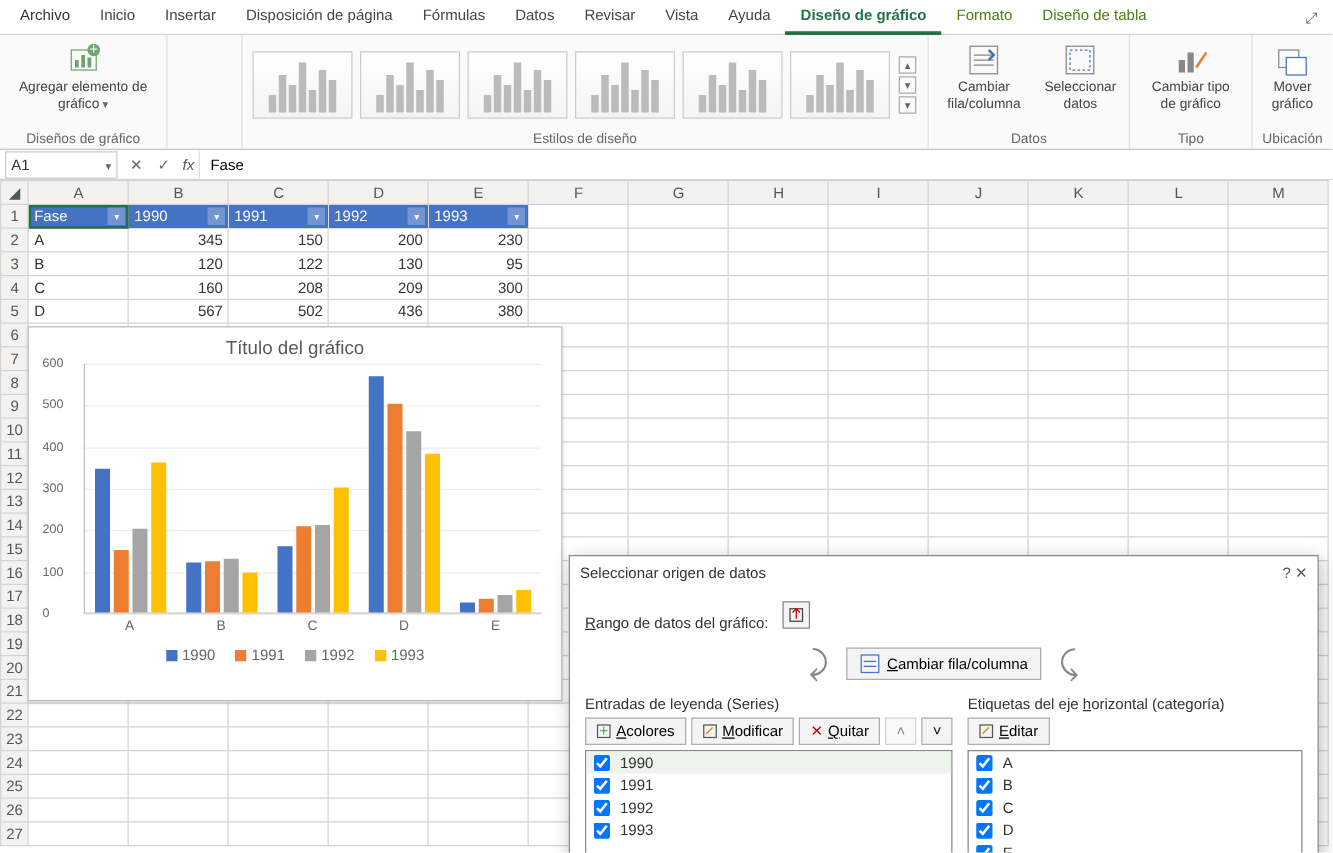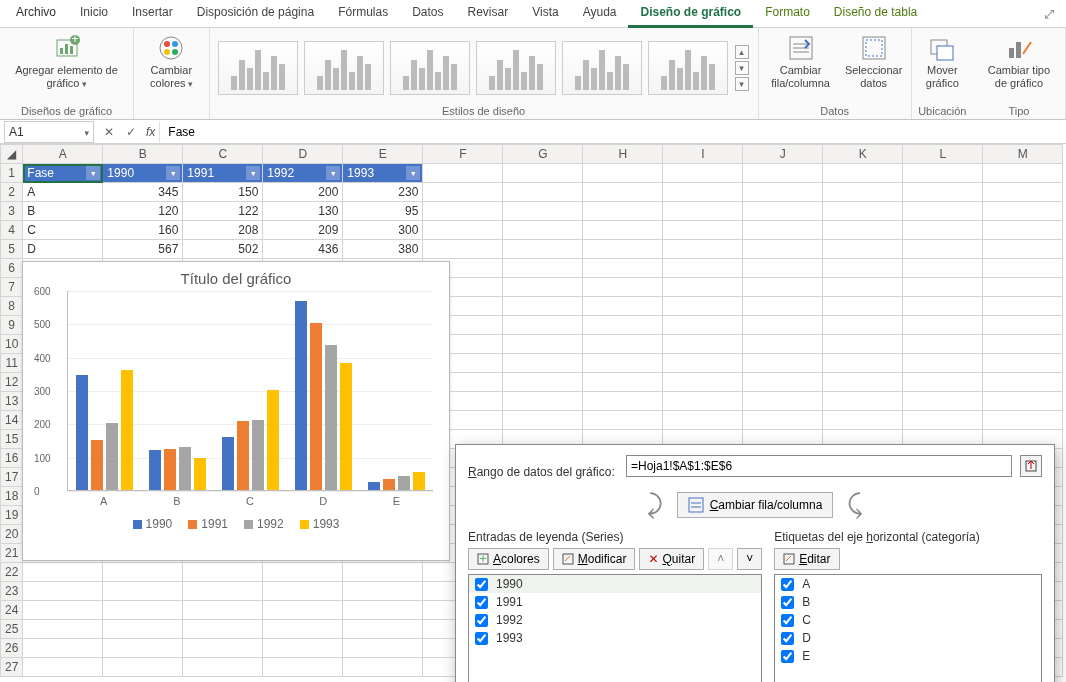--- a/index.html
+++ b/index.html
@@ -127,34 +127,20 @@
               <text x="22" y="9" font-size="8" fill="#fff" text-anchor="middle">+</text>
             </svg>
           </span>
         <span class="lbl dd-arrow">Agregar elemento de gráfico</span>
       </div>
     </div>
     <div class="rgroup-label">Diseños de gráfico</div>
   </div>
 
   <div class="rgroup" style="min-width:60px;">
-    <div class="rgroup-row">
-      <div class="rbtn">
-        <span class="ico">
-            <svg width="28" height="28">
-              <circle cx="14" cy="14" r="11" fill="none" stroke="#888"></circle>
-              <circle cx="10" cy="10" r="3" fill="#e74c3c"></circle>
-              <circle cx="18" cy="10" r="3" fill="#3498db"></circle>
-              <circle cx="10" cy="18" r="3" fill="#f1c40f"></circle>
-              <circle cx="18" cy="18" r="3" fill="#27ae60"></circle>
-            </svg>
-          </span>
-        <span class="lbl dd-arrow">Cambiar colores</span>
-      </div>
-    </div>
     <div class="rgroup-label">&nbsp;</div>
   </div>
 
   <div class="rgroup" style="flex:1;">
     <div class="rgroup-row styles-gallery" id="styles-gallery">
         <div class="style-thumb">
           <div class="bar" style="height: 14px;"></div>
           <div class="bar" style="height: 30px;"></div>
           <div class="bar" style="height: 22px;"></div>
           <div class="bar" style="height: 40px;"></div>
@@ -234,49 +220,49 @@
               <rect x="3" y="3" width="22" height="22" fill="none" stroke="#888"></rect>
               <rect x="6" y="6" width="16" height="16" fill="none" stroke="#4472c4" stroke-dasharray="2"></rect>
             </svg>
           </span>
         <span class="lbl">Seleccionar datos</span>
       </div>
     </div>
     <div class="rgroup-label">Datos</div>
   </div>
 
-  <div class="rgroup" style="min-width:60px; border-right:none;">
-    <div class="rgroup-row">
-      <div class="rbtn">
-        <span class="ico">
-            <svg width="28" height="28">
-              <rect x="3" y="6" width="16" height="14" fill="none" stroke="#888"></rect>
-              <rect x="9" y="12" width="16" height="14" fill="#fff" stroke="#4472c4"></rect>
-            </svg>
-          </span>
-        <span class="lbl">Mover gráfico</span>
-      </div>
-    </div>
-    <div class="rgroup-label">Ubicación</div>
-  </div>
-
   <div class="rgroup" style="min-width:72px;">
     <div class="rgroup-row">
       <div class="rbtn">
         <span class="ico">
             <svg width="28" height="28">
               <rect x="4" y="14" width="5" height="10" fill="#888"></rect>
               <rect x="11" y="8" width="5" height="16" fill="#888"></rect>
               <path d="M 18 20 L 26 8" stroke="#ed7d31" stroke-width="2" fill="none"></path>
             </svg>
           </span>
         <span class="lbl">Cambiar tipo de gráfico</span>
       </div>
     </div>
     <div class="rgroup-label">Tipo</div>
+  </div>
+
+  <div class="rgroup" style="min-width:60px; border-right:none;">
+    <div class="rgroup-row">
+      <div class="rbtn">
+        <span class="ico">
+            <svg width="28" height="28">
+              <rect x="3" y="6" width="16" height="14" fill="none" stroke="#888"></rect>
+              <rect x="9" y="12" width="16" height="14" fill="#fff" stroke="#4472c4"></rect>
+            </svg>
+          </span>
+        <span class="lbl">Mover gráfico</span>
+      </div>
+    </div>
+    <div class="rgroup-label">Ubicación</div>
   </div>
 </div>
 
 <div class="formula-bar">
   <div class="name-box">
     <span>A1</span>
       <span class="dd"></span>
   </div>
   <div class="fb-btn">✕</div>
   <div class="fb-btn">✓</div>
@@ -851,24 +837,30 @@
       </div>
     <div class="chart-legend" id="chart-legend">
         <span><span class="sw" style="background:#4472c4"></span>1990</span>
         <span><span class="sw" style="background:#ed7d31"></span>1991</span>
         <span><span class="sw" style="background:#a5a5a5"></span>1992</span>
         <span><span class="sw" style="background:#ffc000"></span>1993</span>
       </div>
   </div>
 
   <div class="dialog">
+    <div class="dlg-title">
+      <span>Seleccionar origen de datos</span>
+      <span>
+        <span class="dlg-help">?</span>
+        <span class="dlg-close">✕</span>
+      </span>
+    </div>
     <div class="dlg-body">
       <div class="dlg-row">
         <label><span class="underline-key">R</span><span>ango de datos del gráfico:</span></label>
-        <input type="text" value="=Hoja1!$A$1:$E$6" style="">
         <div class="range-btn">
           <svg width="14" height="14">
               <rect x="2" y="2" width="10" height="10" fill="none" stroke="#444"></rect>
               <path d="M 7 10 L 7 2 M 4 5 L 7 2 L 10 5" fill="none" stroke="#c00"></path>
             </svg>
         </div>
       </div>
       <div class="center-row">
         <span class="arrow-swap">⤸</span>
         <button class="swap-btn">

